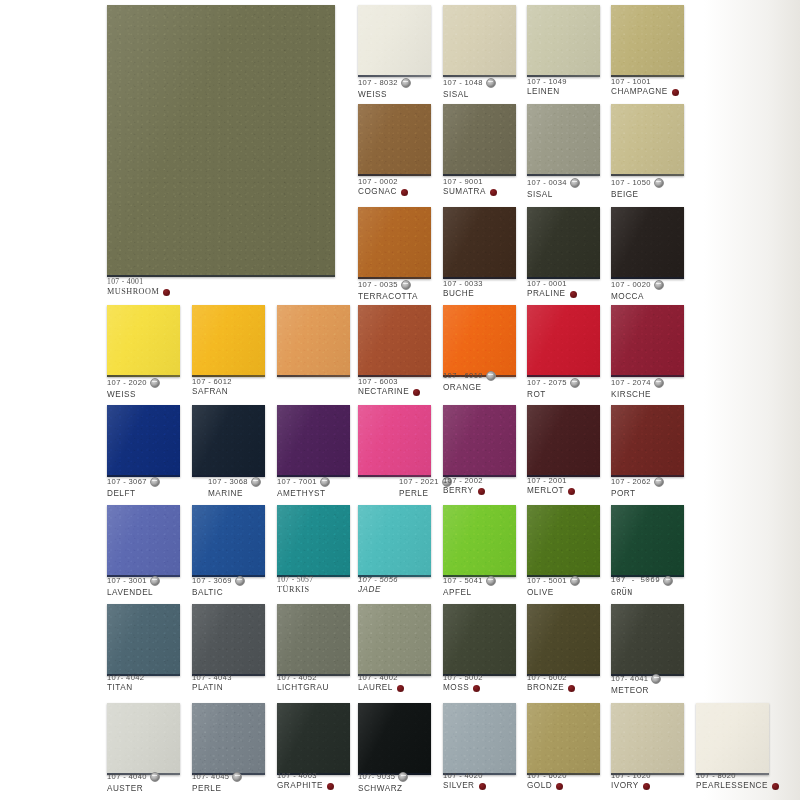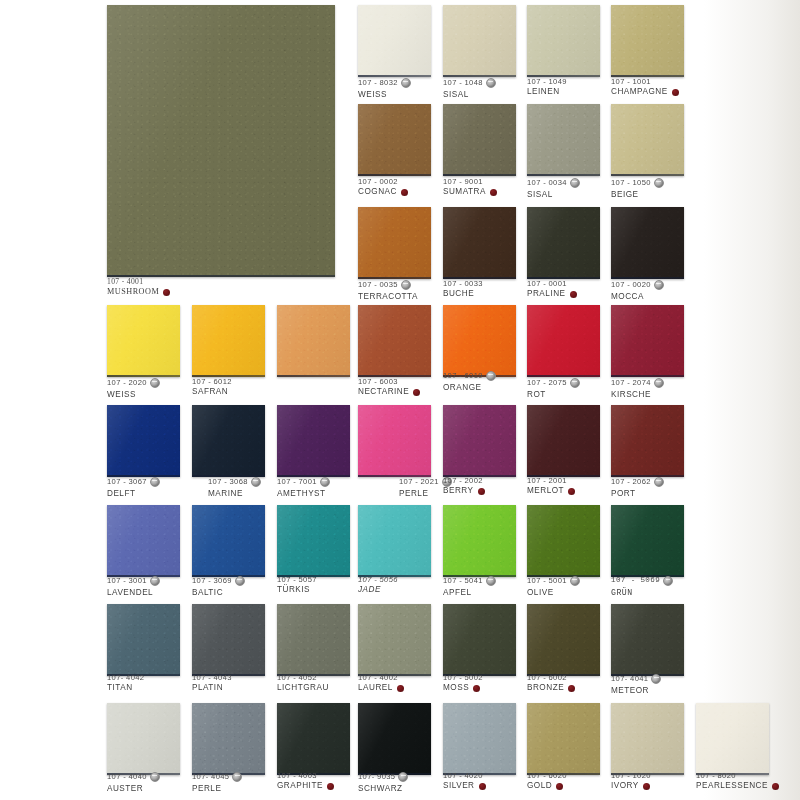--- a/index.html
+++ b/index.html
@@ -545,21 +545,21 @@
             <span>BALTIC</span>
           </div>
         </div>
       </div>
       <div class="cell" style="left: 277px; top: 505px;">
         <div class="chip" style="width: 73px; height: 72px; background: rgb(27, 138, 140);">
           <div class="grain"></div>
           <div class="sheen"></div>
           <div class="edge"></div>
         </div>
-        <div class="lbl" style="top: 71px;">
+        <div class="lbl" style="top: 71px; font-family: Liberation Serif, serif;">
           <div class="code">
             <span>107 - 5057</span>
           </div>
           <div class="nm">
             <span>TÜRKIS</span>
           </div>
         </div>
       </div>
       <div class="cell" style="left: 358px; top: 505px;">
         <div class="chip" style="width: 73px; height: 72px; background: rgb(76, 187, 187);">

